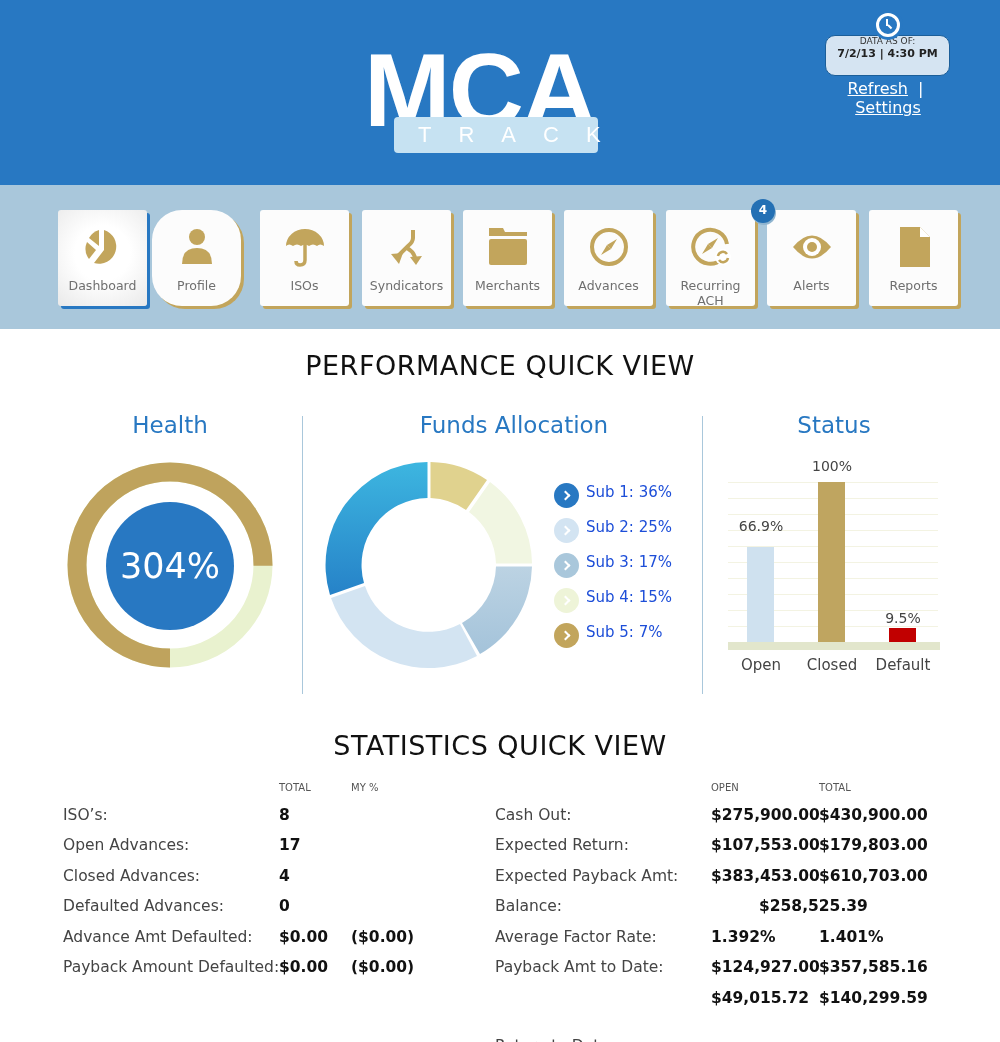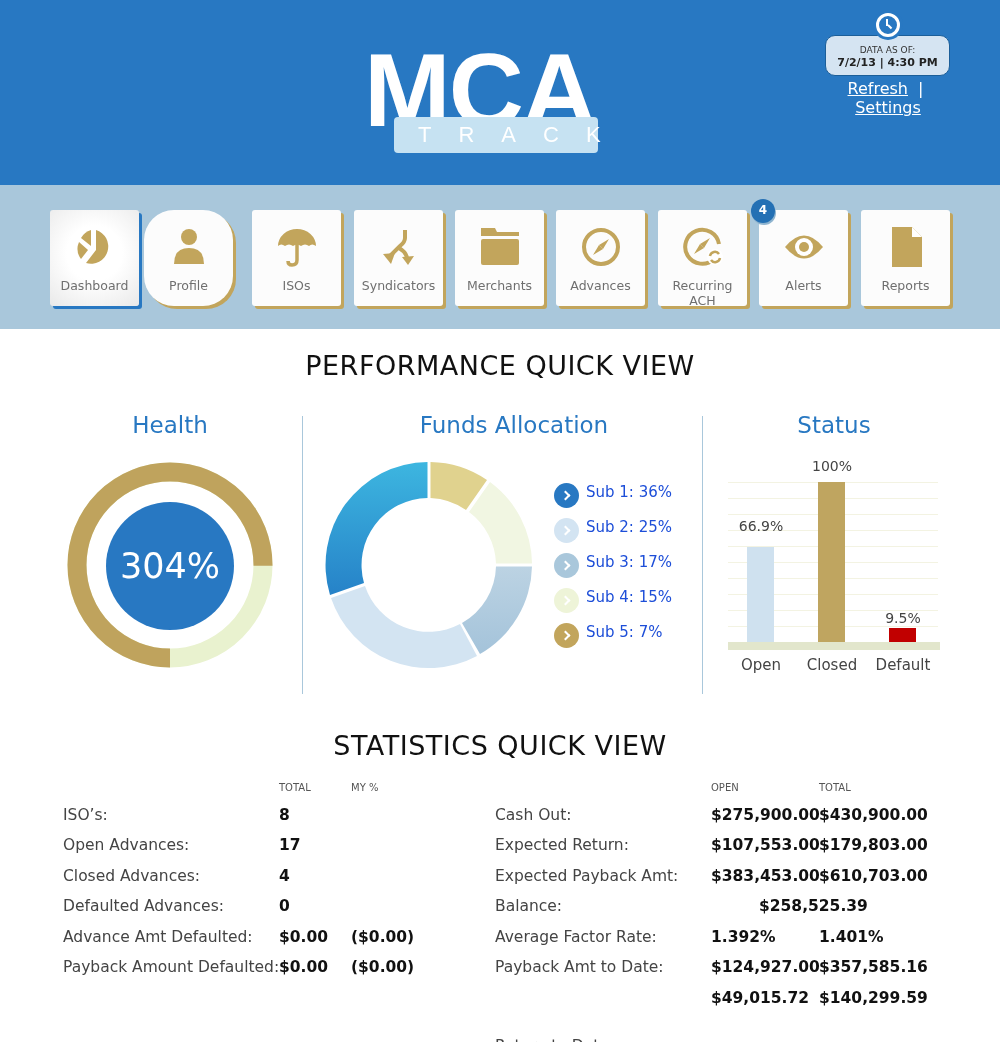--- a/index.html
+++ b/index.html
@@ -6,26 +6,26 @@
   body { width: 1000px; height: 1042px; background: #fff; font-family: "DejaVu Sans", sans-serif; color: #333; position: relative; overflow: hidden; }
   .header { position: absolute; left: 0; top: 0; width: 1000px; height: 185px; background: #2878c2; }
   .logo { position: absolute; left: 364px; top: 40px; width: 280px; height: 120px; }
   .logo-mca { position: absolute; left: 0; top: 0; font-family: "Liberation Sans", sans-serif; font-weight: bold; font-size: 104px; color: #fff; letter-spacing: -2px; line-height: 100px; }
   .logo-track { position: absolute; left: 30px; top: 77px; width: 204px; height: 36px; background: #c6e2f2; border-radius: 4px; color: #fff; font-family: "Liberation Sans", sans-serif; font-size: 22px; letter-spacing: 27px; text-align: center; line-height: 36px; padding-left: 24px; }
   .data-box { position: absolute; left: 825px; top: 35px; width: 125px; height: 41px; background: #d5e4f2; border: 1px solid #1b5e99; border-radius: 10px; text-align: center; }
   .clock { position: absolute; left: 873px; top: 10px; width: 30px; height: 30px; border-radius: 50%; background: #2878c2; display: flex; align-items: center; justify-content: center; }
   .clock-face { width: 24px; height: 24px; border: 3px solid #fff; border-radius: 50%; position: relative; }
   .clock-face:before { content: ""; position: absolute; left: 7px; top: 3px; width: 2px; height: 7px; background: #fff; }
   .clock-face:after { content: ""; position: absolute; left: 8px; top: 9px; width: 2px; height: 5px; background: #fff; transform: rotate(-45deg); transform-origin: top; }
-  .data-label { font-size: 9px; color: #333; margin-top: 9px; line-height: 11px; }
+  .data-label { font-size: 9px; color: #333; margin-top: 0; line-height: 11px; }
   .data-value { font-size: 11px; font-weight: bold; color: #222; line-height: 13px; }
   .header-links { position: absolute; left: 826px; top: 79px; width: 124px; text-align: center; font-size: 16px; color: #fff; }
   .header-links a { color: #fff; text-decoration: underline; }
   .nav { position: absolute; left: 0; top: 185px; width: 1000px; height: 144px; background: #a9c7db; }
-  .tile { position: absolute; top: 25px; width: 89px; height: 96px; background: #fcfcfc; border-radius: 3px; box-shadow: 3px 3px 0 #c2a55c; text-align: center; }
+  .tile { position: absolute; top: 25px; width: 89px; height: 96px; background: #fcfcfc; border-radius: 3px; box-shadow: 3px 3px 0 #c2a55c; text-align: center; margin-left: 8px; }
   .tile.active { background: radial-gradient(circle at 50% 45%, #fff 40%, #e9e9e9 100%); box-shadow: 3px 3px 0 #2878c2; }
   .tile svg { position: absolute; left: 24px; top: 16px; }
   .tile-label { position: absolute; left: 0; right: 0; top: 68px; font-size: 12.5px; color: #6f6f6f; }
   .badge { position: absolute; left: 751px; top: 199px; width: 24px; height: 24px; border-radius: 50%; background: #2470b4; color: #fff; font-size: 12px; font-weight: bold; text-align: center; line-height: 23px; box-shadow: 1px 2px 0 #8fb4cf; z-index: 3; }
   .section-title { position: absolute; left: 0; width: 1000px; text-align: center; font-size: 27px; color: #111; letter-spacing: 0.5px; }
   .panel-title { position: absolute; font-size: 23px; color: #2878c2; text-align: center; }
   .vdiv { position: absolute; top: 416px; width: 1px; height: 278px; background: #a9c7db; }
   .health-value { position: absolute; left: 106px; top: 502px; width: 128px; height: 128px; border-radius: 50%; background: #2878c2; color: #fff; font-size: 35px; text-align: center; line-height: 128px; }
   .legend { position: absolute; left: 554px; top: 483px; }
   .legend-item { height: 35px; display: flex; font-size: 15px; color: #1d4ed8; }

